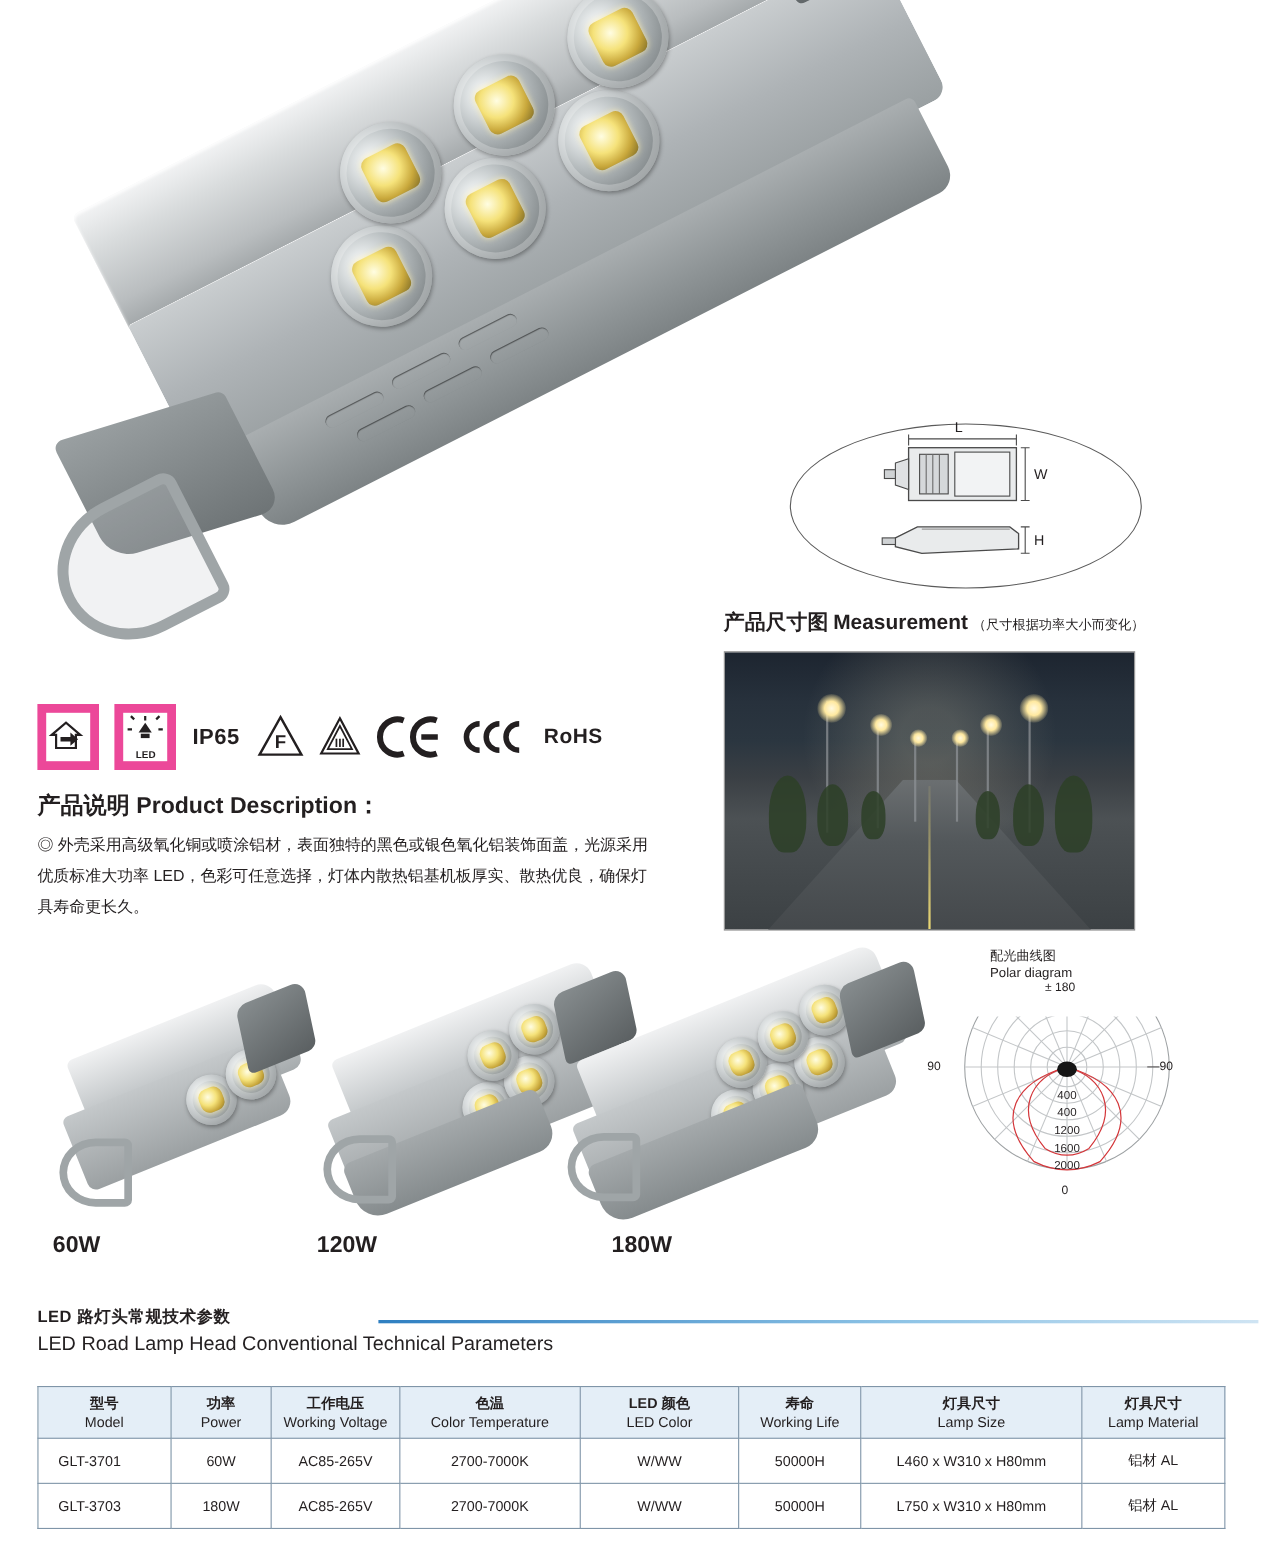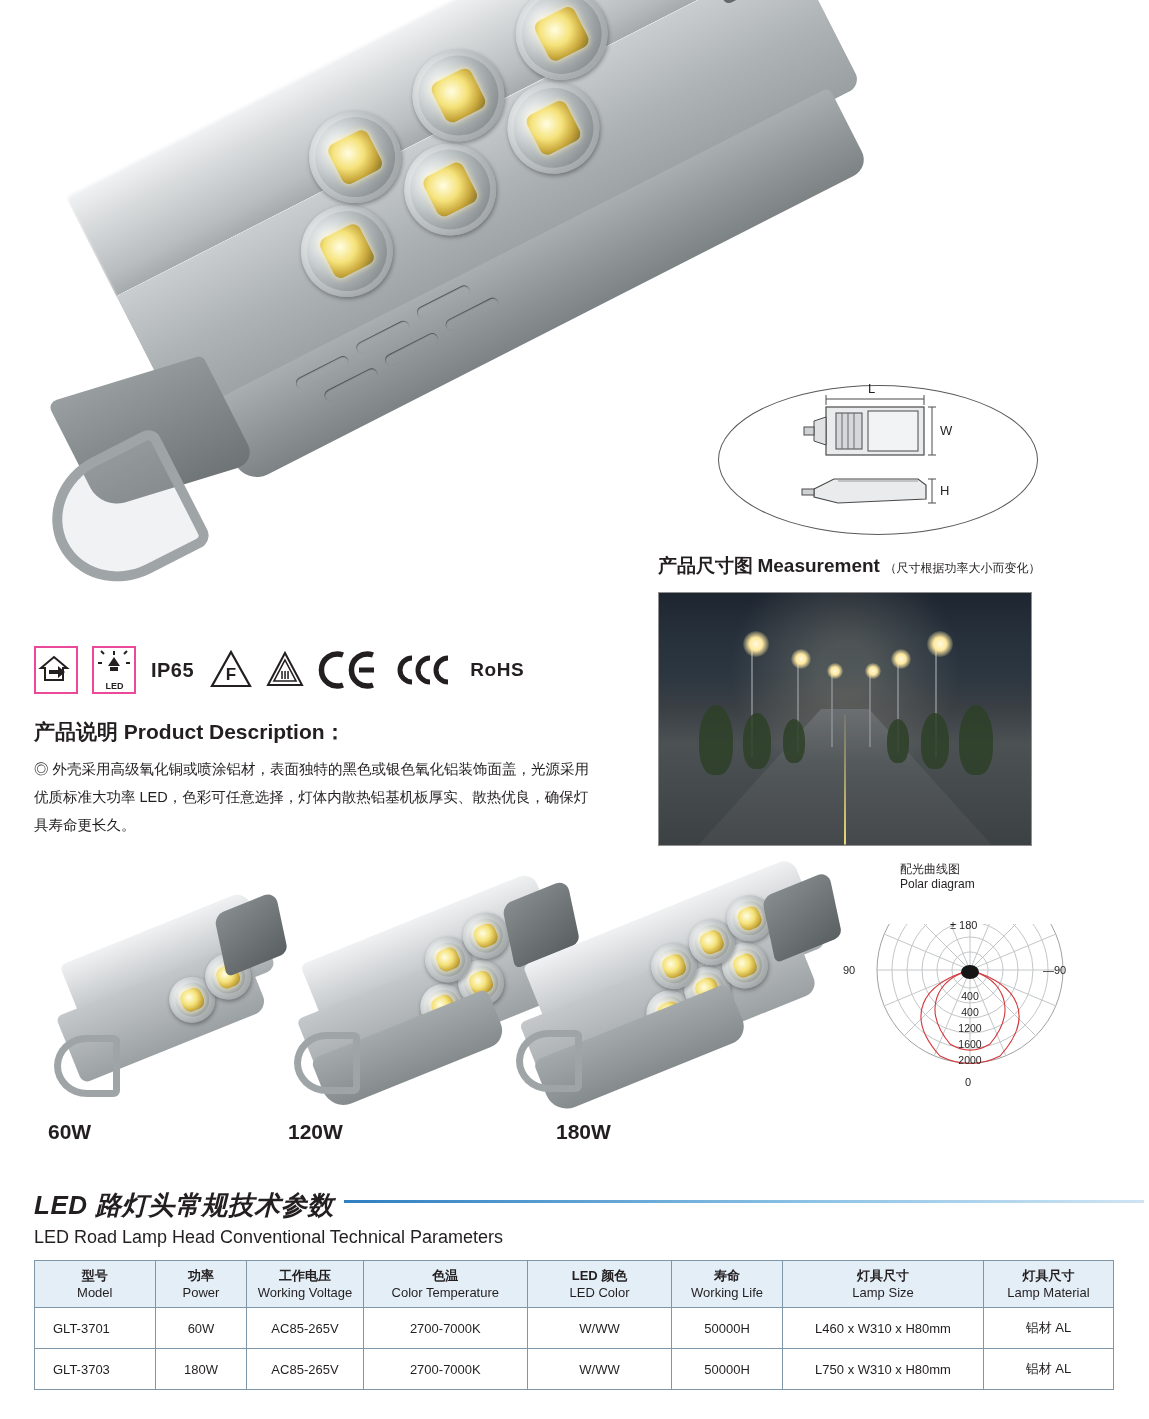--- a/index.html
+++ b/index.html
@@ -102,41 +102,41 @@
   }
   .pole{position:absolute;width:2px;background:#8d9195;opacity:.75;}
   .tree{position:absolute;border-radius:50% 50% 40% 40%;background:#2d4027;opacity:.85;}
 
   
   #certs{left:34px;top:648px;}
   .cert{
     display:inline-flex;align-items:center;justify-content:center;
     height:44px;margin-right:10px;vertical-align:middle;
   }
-  .cert-box{border:2px solid #ec4899;width:40px;height:44px;position:relative;}
+  .cert-box{border:8px solid #ec4899;width:40px;height:44px;position:relative;}
   .cert-wide{border:none;}
   .cert-label{font-size:20px;font-weight:bold;letter-spacing:.5px;}
 
   
   #desc-title{left:34px;top:718px;font-size:21px;font-weight:bold;}
   #desc-body{left:34px;top:755px;width:560px;font-size:14.5px;line-height:28px;}
 
   
   .small-lamp{position:absolute;}
   .label-w{position:absolute;font-size:21px;font-weight:bold;}
 
   
   #polar{left:855px;top:880px;width:230px;height:250px;}
   #polar-title{position:absolute;left:45px;top:-18px;font-size:12px;line-height:15px;}
   .polar-txt{position:absolute;font-size:11px;}
   .polar-val{position:absolute;font-size:10.5px;left:50%;transform:translateX(-50%);}
 
   
   #params{left:34px;top:1188px;width:1080px;}
-  #params .cn{font-size:26px;font-weight:bold;letter-spacing:.5px;font-style:italic;}
+  #params .cn{font-size:15px;font-weight:bold;letter-spacing:.5px;}
   #params .en{font-size:18px;margin-top:4px;}
   #params-rule{
     position:absolute;left:310px;top:12px;width:800px;height:3px;
     background:linear-gradient(90deg,#2f7fc1,#8fc4e6 60%,#cfe4f3);
   }
 
   
   table{
     position:absolute;left:34px;top:1260px;width:1080px;border-collapse:collapse;
     font-size:13px;
@@ -409,21 +409,21 @@
           <line x1="-36" y1="86" x2="36" y2="-86"></line>
         </g>
 
         <path d="M0 0 C -48 14, -66 46, -30 86 C -10 96, 10 96, 30 86 C 66 46, 48 14, 0 0 Z" fill="none" stroke="#d4363a" stroke-width="1.1"></path>
         <path d="M0 0 C -34 10, -48 40, -20 74 C -7 82, 7 82, 20 74 C 48 40, 34 10, 0 0 Z" fill="none" stroke="#d4363a" stroke-width="1.1"></path>
         <ellipse cx="0" cy="2" rx="9" ry="7" fill="#151515"></ellipse>
       </g>
     </svg>
   </div>
 
-  <div class="polar-txt" style="left:95px;top:39px;">± 180</div>
+  <div class="polar-txt" style="left:95px;top:12px;">± 180</div>
   <div class="polar-txt" style="left:-12px;top:84px;">90</div>
   <div class="polar-txt" style="left:188px;top:84px;">—90</div>
   <div class="polar-txt" style="left:110px;top:196px;">0</div>
 
   <div class="polar-val" style="top:110px;">400</div>
   <div class="polar-val" style="top:126px;">400</div>
   <div class="polar-val" style="top:142px;">1200</div>
   <div class="polar-val" style="top:158px;">1600</div>
   <div class="polar-val" style="top:174px;">2000</div>
 </div>

